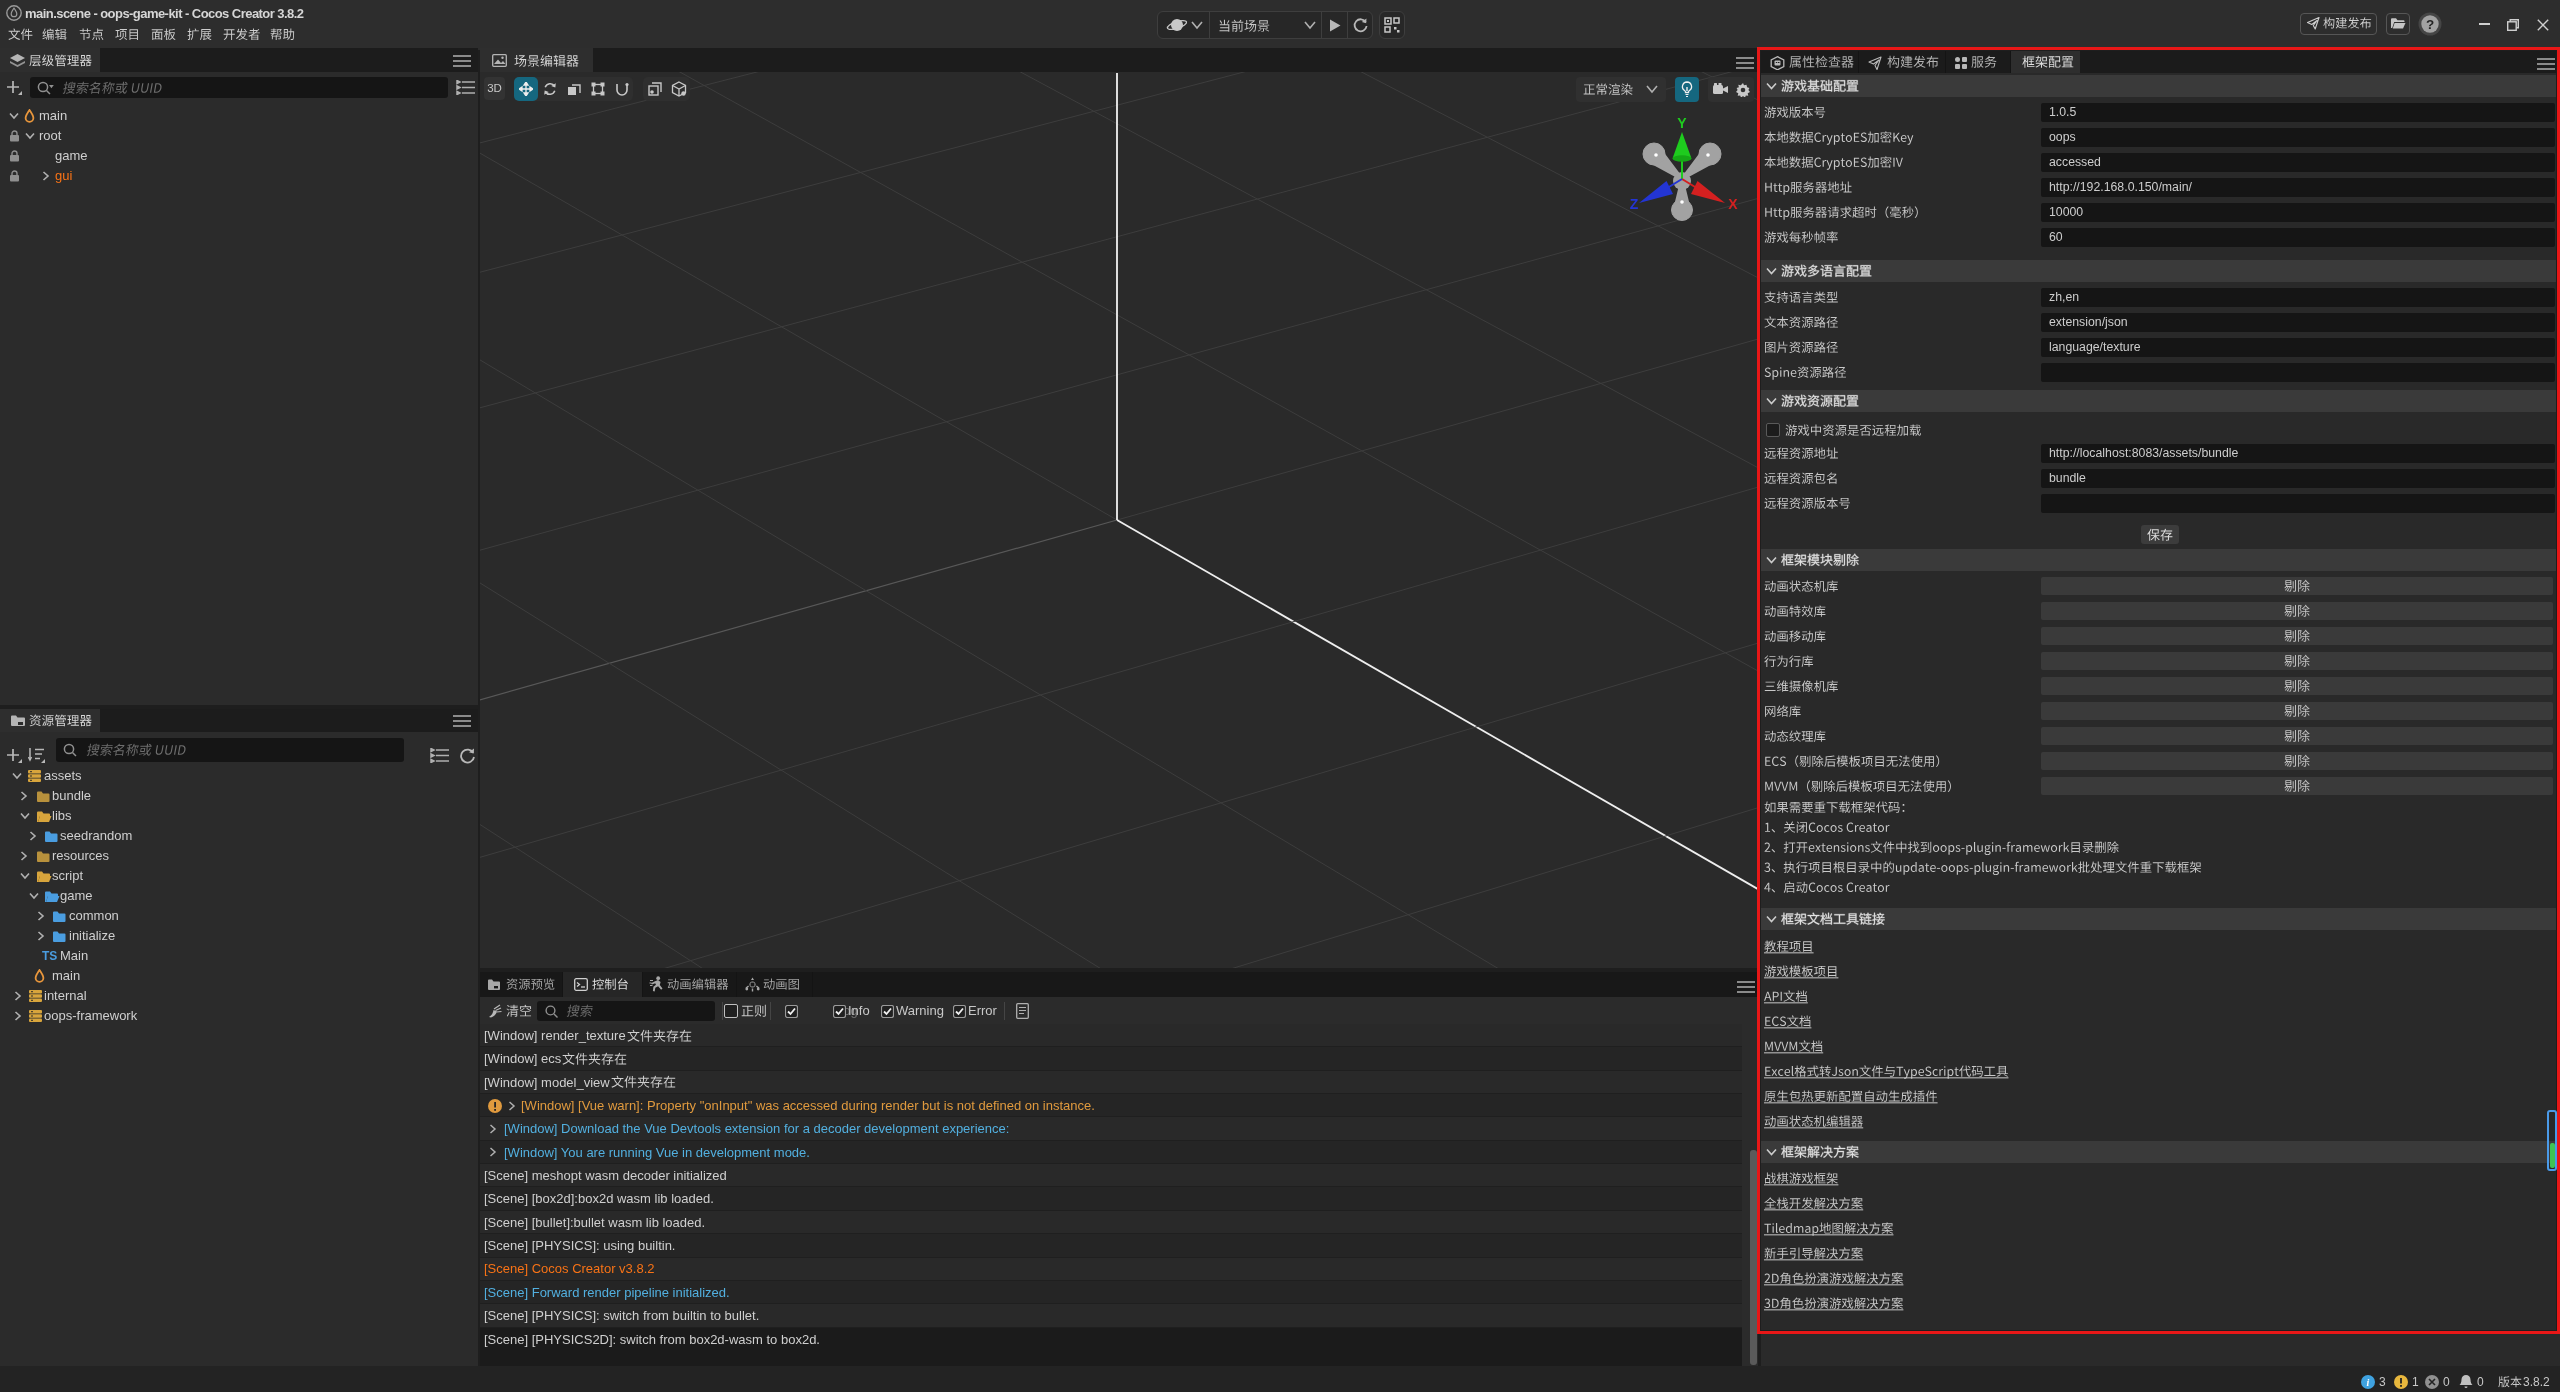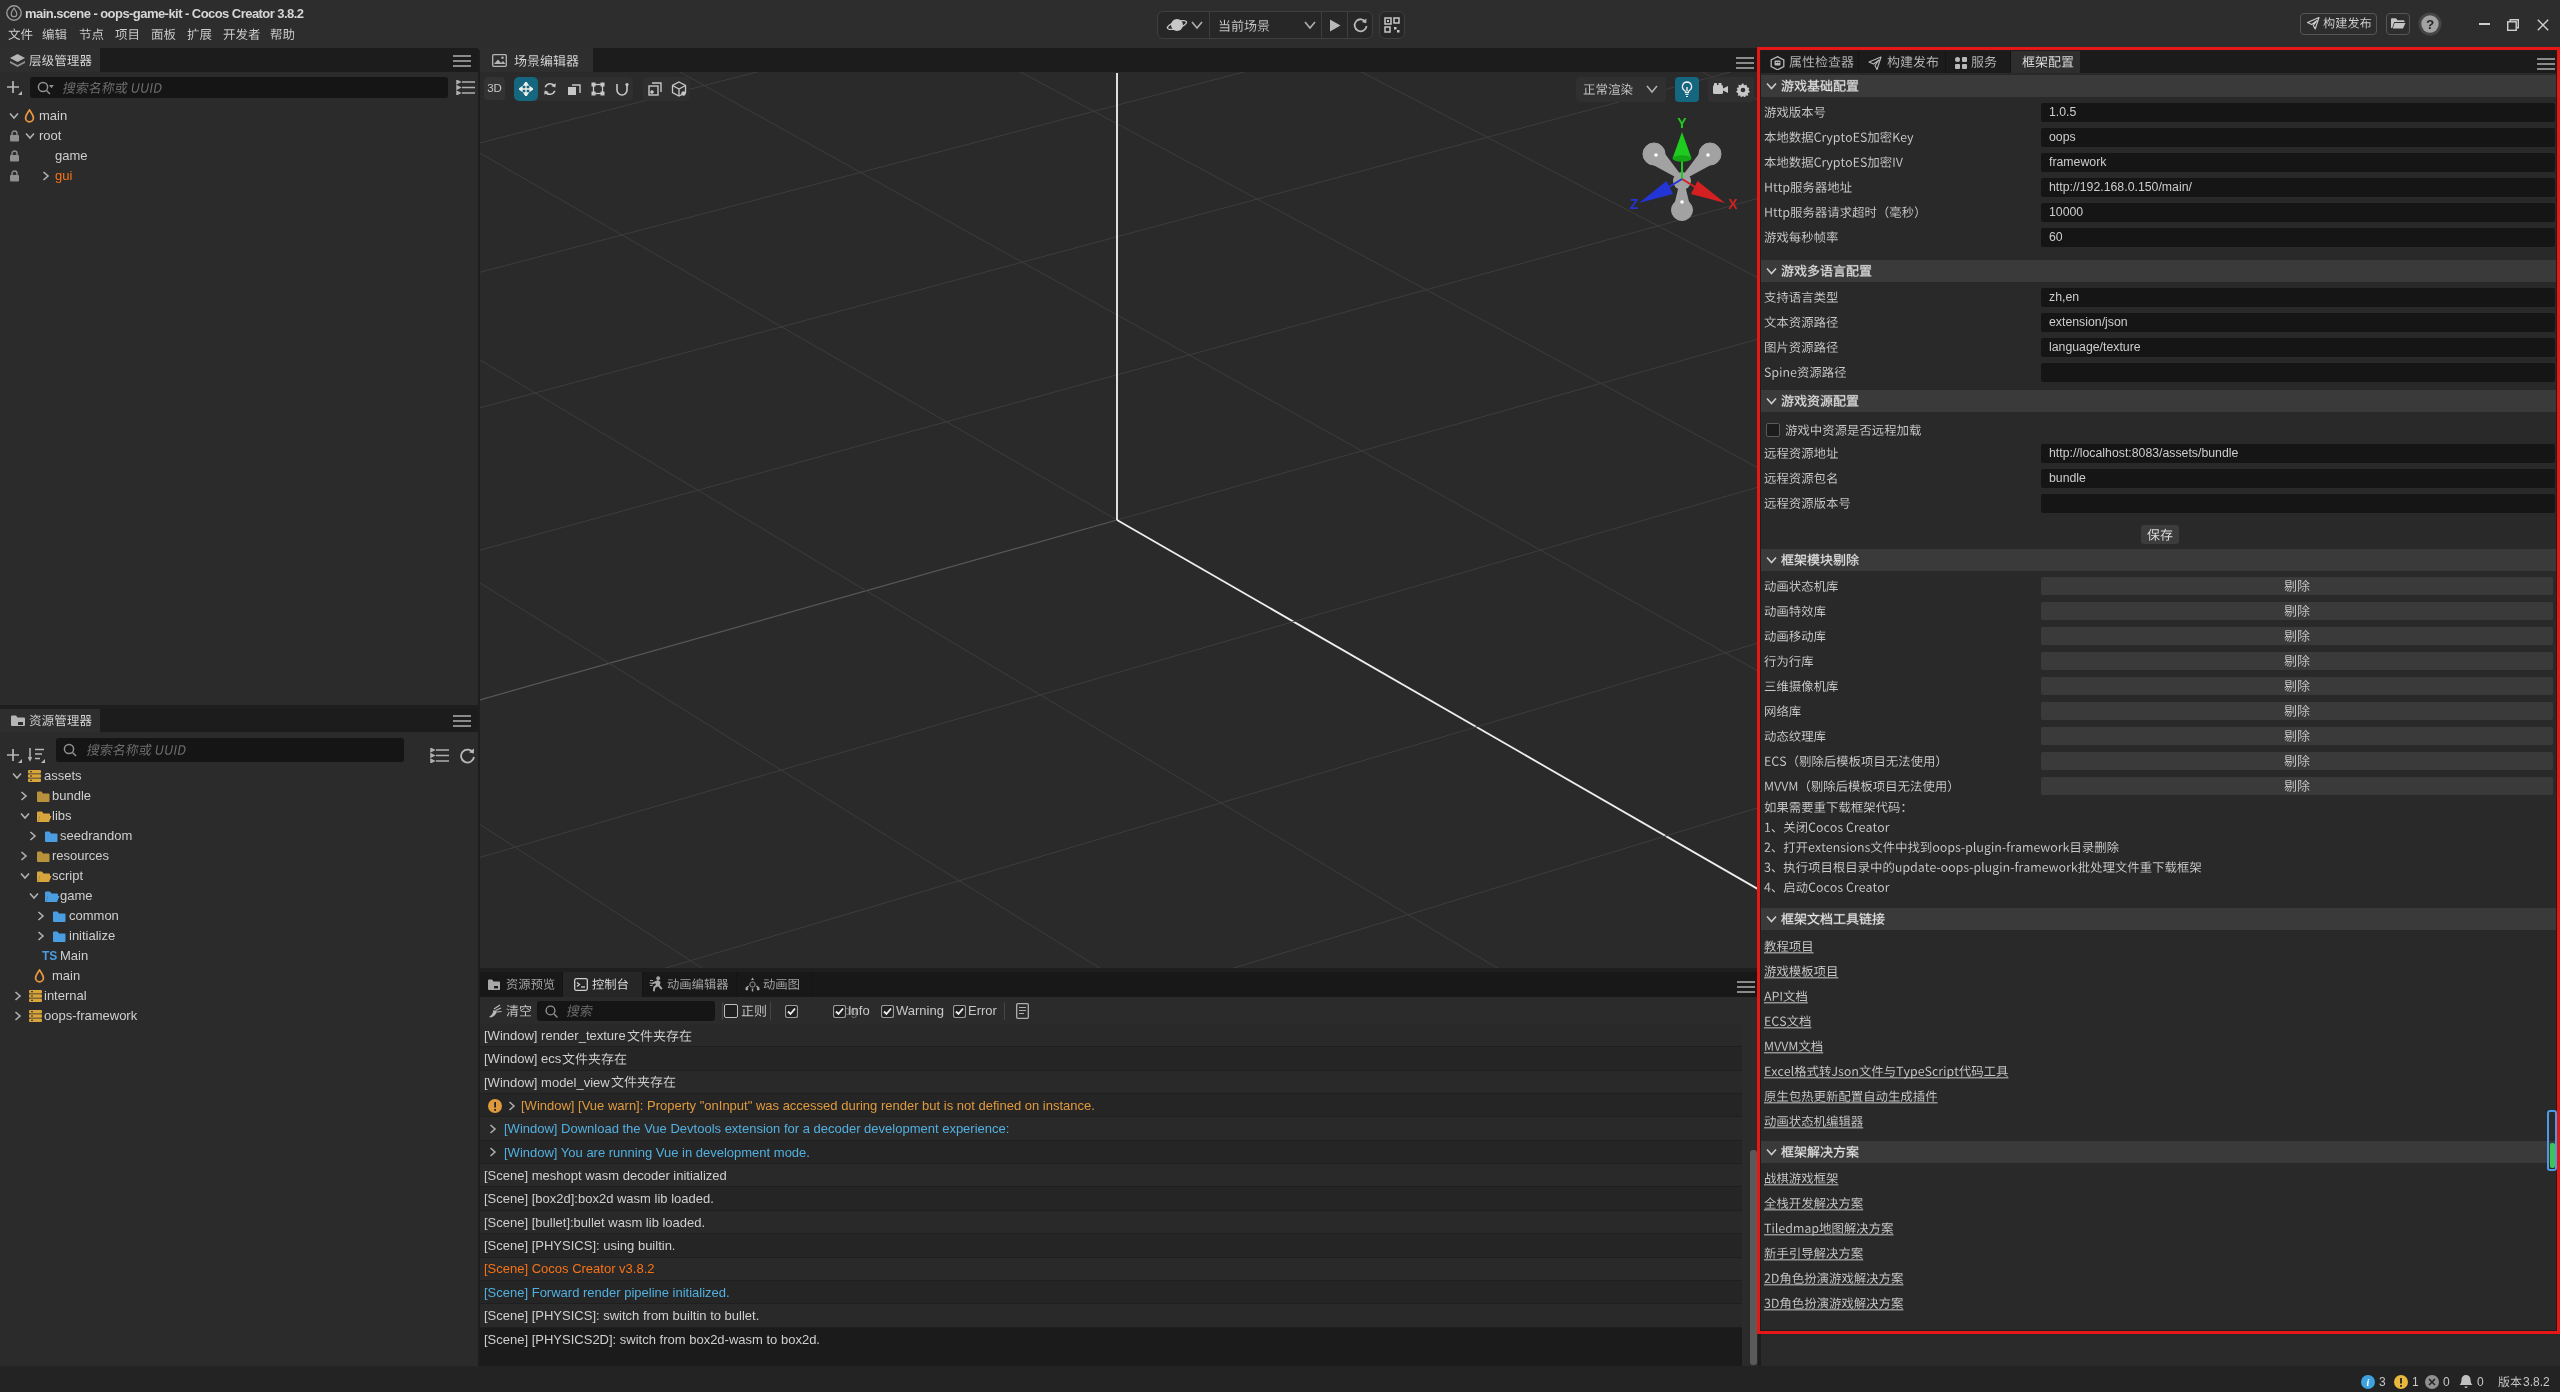--- a/index.html
+++ b/index.html
@@ -1354,21 +1354,21 @@
           <use href="#g81" x="7150"></use>
           <use href="#g82" x="7739"></use>
           <use href="#g83" x="8335"></use>
           <use href="#g84" x="9335"></use>
           <use href="#g36" x="10335"></use>
           <use href="#g87" x="10628"></use>
         </g>
       </g>
     </svg>
 <div style="position:absolute;left:2041.0px;top:152.5px;width:514.0px;height:19.0px;background:#151515;border-radius:2px;box-sizing:border-box;"></div>
-<div style="position:absolute;left:2049.0px;top:152.8px;font:normal normal 12.3px 'Liberation Sans', sans-serif;color:#cdcdcd;white-space:pre;line-height:18.5px;">framework</div>
+<div style="position:absolute;left:2049.0px;top:152.8px;font:normal normal 12.3px 'Liberation Sans', sans-serif;color:#cdcdcd;white-space:pre;line-height:18.5px;">accessed</div>
 <svg style="position:absolute;left:1763.5px;top:174.6px;overflow:visible" width="90.1" height="24.8">
       <g transform="translate(0,16.86) scale(0.012400)">
         <g fill="#c8c8c8">
           <use href="#g88" x="0"></use>
           <use href="#g79" x="728"></use>
           <use href="#g79" x="1105"></use>
           <use href="#g78" x="1482"></use>
           <use href="#g59" x="2102"></use>
           <use href="#g60" x="3102"></use>
           <use href="#g28" x="4102"></use>

